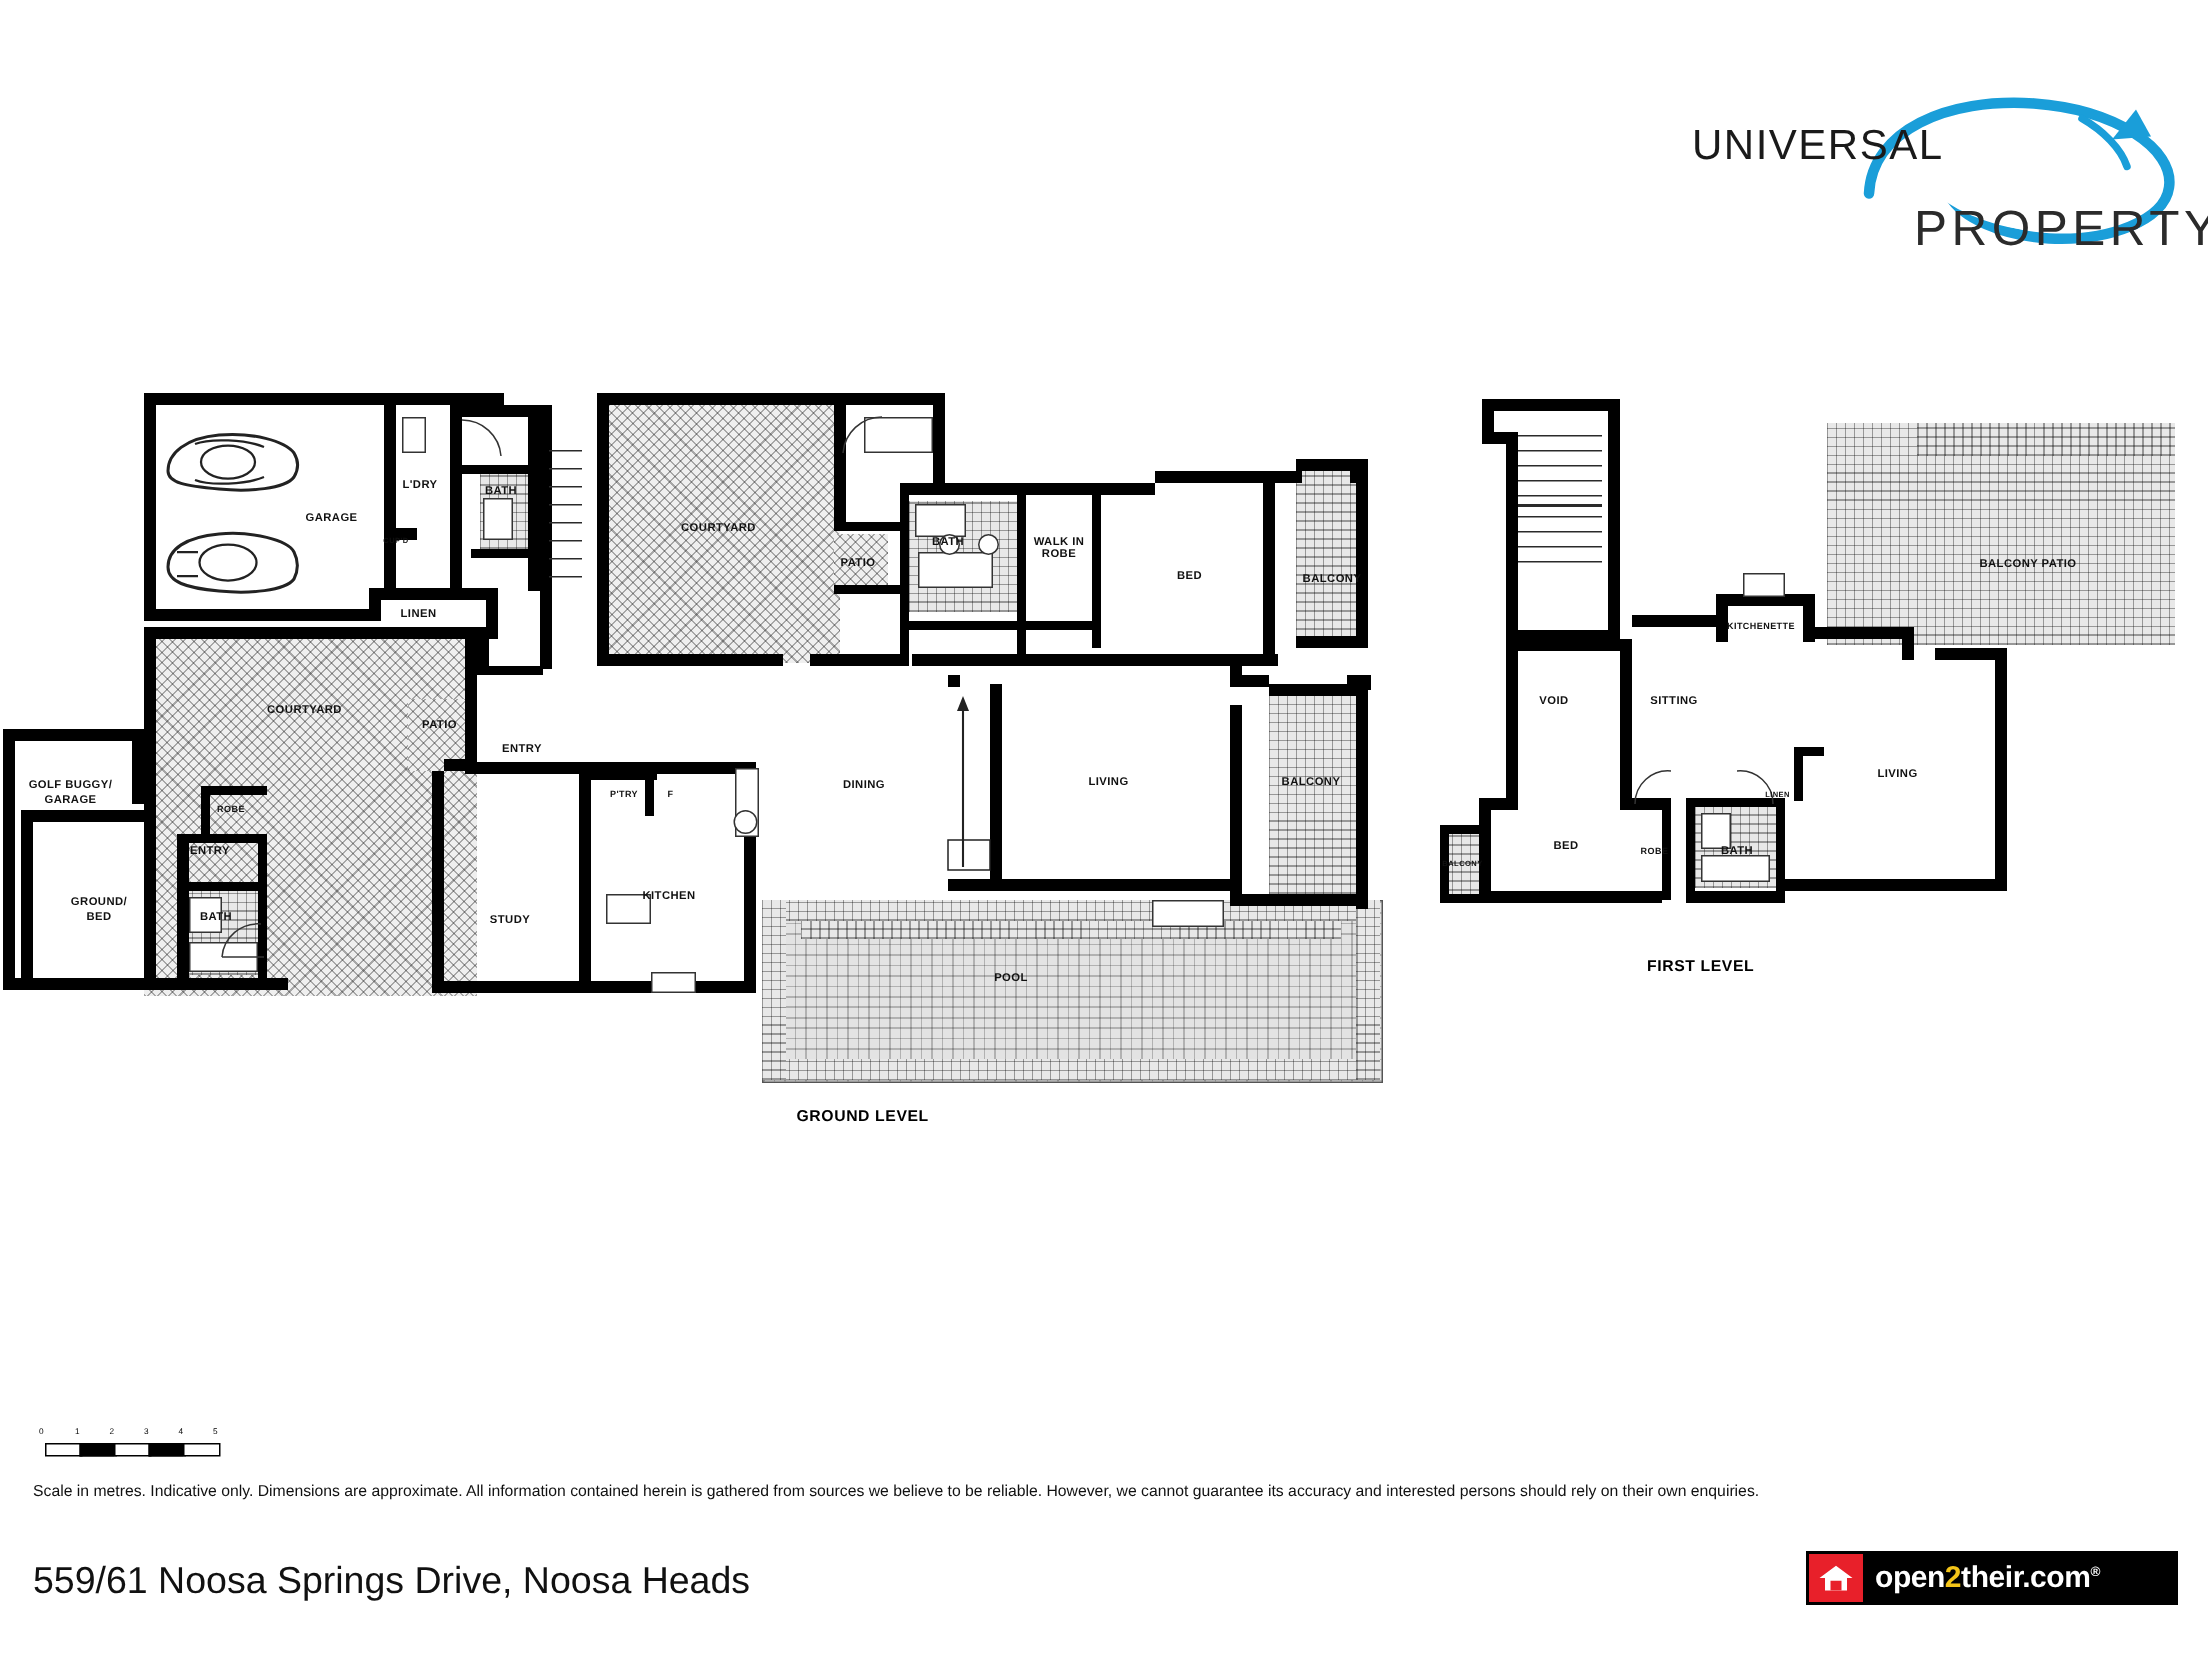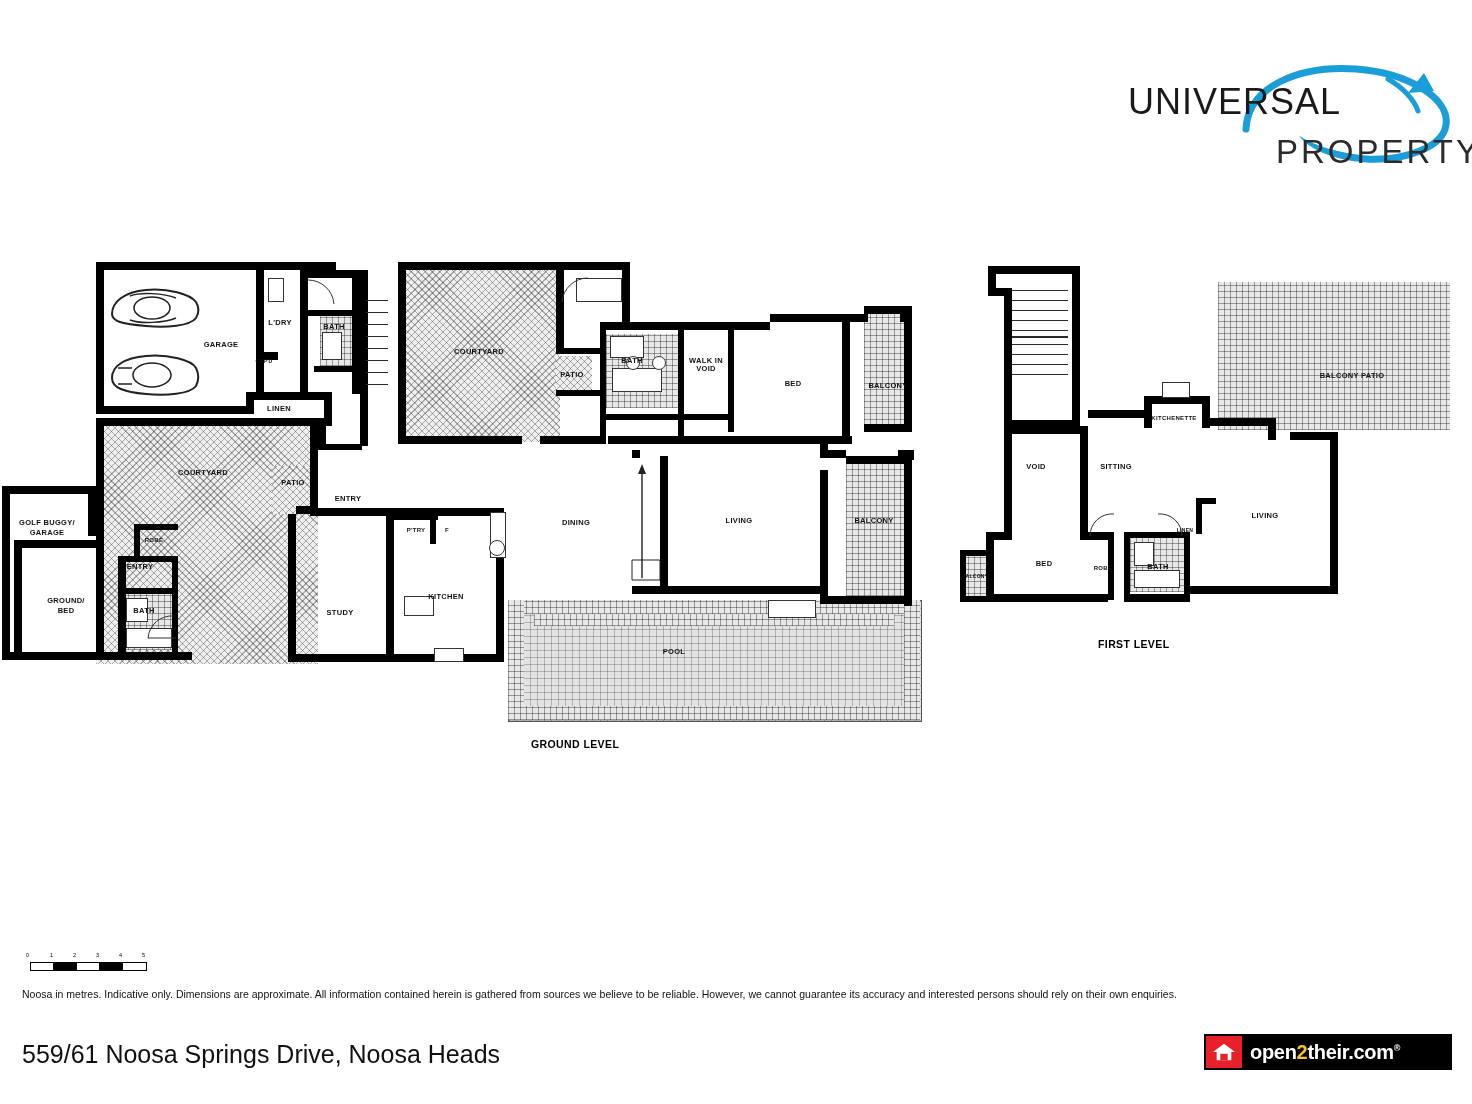--- a/index.html
+++ b/index.html
@@ -10,21 +10,21 @@
     color:#000;
     position:relative;
     overflow:hidden;
   }
   .canvas{position:absolute;left:0;top:0;width:1472px;height:1104px;}
 
   
   .logo{position:absolute;left:1118px;top:55px;width:330px;height:140px;}
   .logo-universal{
     position:absolute;left:10px;top:26px;
-    font-size:36px;letter-spacing:1px;font-weight:400;color:#1a1a1a;
+    font-size:28px;letter-spacing:1px;font-weight:400;color:#1a1a1a;
     font-family:"Liberation Sans", sans-serif;
   }
   .logo-property{
     position:absolute;left:158px;top:78px;
     font-size:33px;letter-spacing:3px;font-weight:300;color:#2b2b2b;
   }
   .logo-swoosh{position:absolute;left:120px;top:8px;width:220px;height:110px;}
 
   
   .wall{position:absolute;background:#000;}
@@ -273,21 +273,21 @@
     <div class="lbl" style="left:178px;top:340px;width:86px;">GARAGE</div>
     <div class="lbl" style="left:258px;top:318px;width:44px;">L'DRY</div>
     <div class="lbl" style="left:314px;top:322px;width:40px;">BATH</div>
     <div class="lbl" style="left:250px;top:357px;width:28px;font-size:5px;">CUP'D</div>
     <div class="lbl" style="left:252px;top:404px;width:54px;">LINEN</div>
     <div class="lbl" style="left:424px;top:347px;width:110px;">COURTYARD</div>
     <div class="lbl" style="left:148px;top:468px;width:110px;">COURTYARD</div>
     <div class="lbl" style="left:548px;top:370px;width:48px;">PATIO</div>
     <div class="lbl" style="left:270px;top:478px;width:46px;">PATIO</div>
     <div class="lbl" style="left:612px;top:356px;width:40px;">BATH</div>
-    <div class="lbl" style="left:684px;top:357px;width:44px;line-height:8px;white-space:normal;">WALK IN VOID</div>
+    <div class="lbl" style="left:684px;top:357px;width:44px;line-height:8px;white-space:normal;">WALK IN ROBE</div>
     <div class="lbl" style="left:768px;top:379px;width:50px;">BED</div>
     <div class="lbl" style="left:862px;top:381px;width:52px;">BALCONY</div>
     <div class="lbl" style="left:846px;top:516px;width:56px;">BALCONY</div>
     <div class="lbl" style="left:8px;top:518px;width:78px;line-height:10px;white-space:normal;">GOLF BUGGY/ GARAGE</div>
     <div class="lbl" style="left:138px;top:536px;width:32px;font-size:6px;">ROBE</div>
     <div class="lbl" style="left:112px;top:562px;width:56px;">ENTRY</div>
     <div class="lbl" style="left:324px;top:494px;width:48px;">ENTRY</div>
     <div class="lbl" style="left:38px;top:596px;width:56px;line-height:10px;white-space:normal;">GROUND/ BED</div>
     <div class="lbl" style="left:124px;top:606px;width:40px;">BATH</div>
     <div class="lbl" style="left:316px;top:608px;width:48px;">STUDY</div>
@@ -388,21 +388,21 @@
     <div class="num" style="left:28px;">1</div>
     <div class="num" style="left:51px;">2</div>
     <div class="num" style="left:74px;">3</div>
     <div class="num" style="left:97px;">4</div>
     <div class="num" style="left:120px;">5</div>
   </div>
 
   <div class="areas">
   </div>
 
-  <div class="disclaimer">Noosa in metres. Indicative only. Dimensions are approximate. All information contained herein is gathered from sources we believe to be reliable. However, we cannot guarantee its accuracy and interested persons should rely on their own enquiries.</div>
+  <div class="disclaimer">Scale in metres. Indicative only. Dimensions are approximate. All information contained herein is gathered from sources we believe to be reliable. However, we cannot guarantee its accuracy and interested persons should rely on their own enquiries.</div>
 
   <div class="addr">559/61 Noosa Springs Drive, Noosa Heads</div>
 
   <div class="o2v">
     <div class="o2v-house">
       <svg viewBox="0 0 28 24" width="26" height="22">
         <polygon points="14,3 26,12 22,12 22,21 6,21 6,12 2,12" fill="#fff"></polygon>
         <rect x="10" y="14" width="8" height="7" fill="#e8202a"></rect>
       </svg>
     </div>

